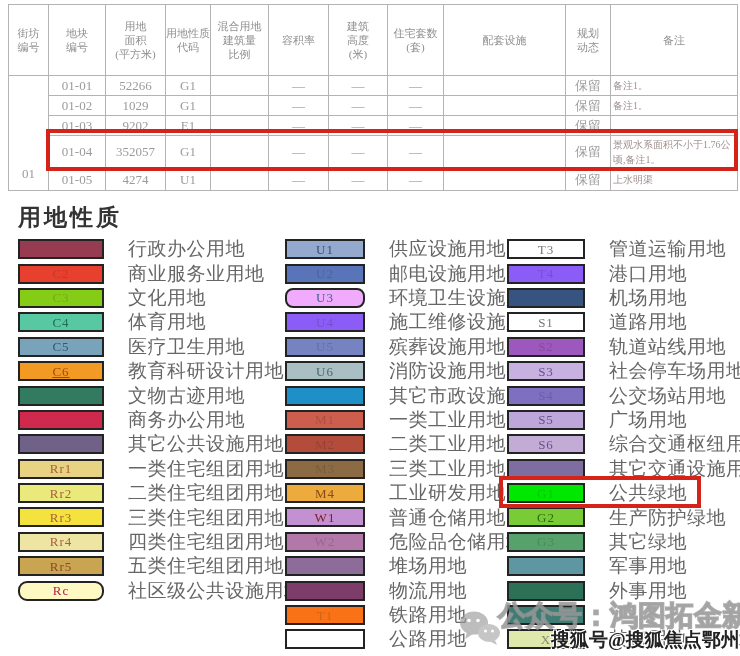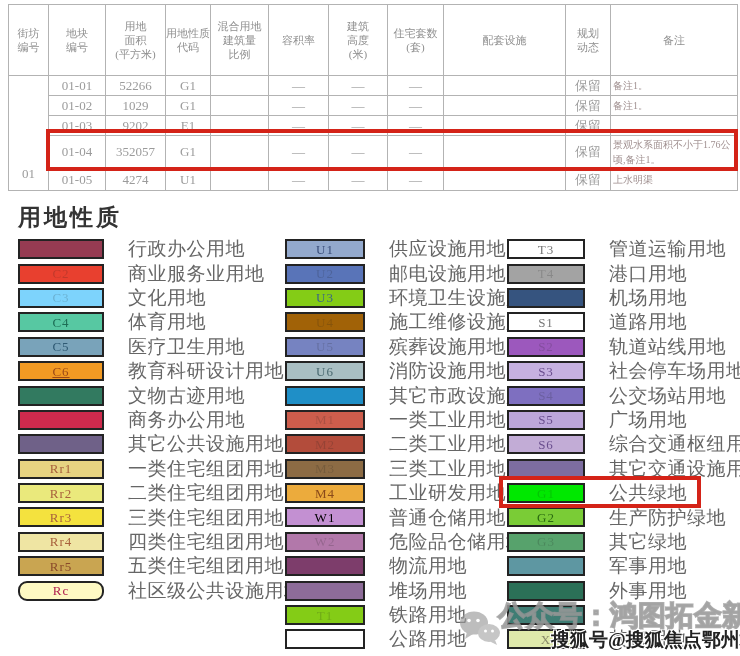--- a/index.html
+++ b/index.html
@@ -164,21 +164,21 @@
         </div>
         <div class="lg-label">行政办公用地</div>
       </div>
       <div class="lg-row">
         <div class="sw" style="background: rgb(232, 64, 47);">
           <span class="sw-code faint">C2</span>
         </div>
         <div class="lg-label">商业服务业用地</div>
       </div>
       <div class="lg-row">
-        <div class="sw" style="background: #7dd3fc;">
+        <div class="sw" style="background: #84cc16;">
           <span class="sw-code faint">C3</span>
         </div>
         <div class="lg-label">文化用地</div>
       </div>
       <div class="lg-row">
         <div class="sw" style="background: rgb(87, 200, 162);">
           <span class="sw-code" style="color: rgb(29, 110, 85);">C4</span>
         </div>
         <div class="lg-label">体育用地</div>
       </div>
@@ -256,27 +256,27 @@
         </div>
         <div class="lg-label">供应设施用地</div>
       </div>
       <div class="lg-row">
         <div class="sw" style="background: rgb(89, 116, 184);">
           <span class="sw-code faint">U2</span>
         </div>
         <div class="lg-label">邮电设施用地</div>
       </div>
       <div class="lg-row">
-        <div class="sw" style="background: #84cc16;">
+        <div class="sw" style="background: #f0abfc; border-radius: 8px;">
           <span class="sw-code" style="color: rgb(58, 100, 136);">U3</span>
         </div>
         <div class="lg-label">环境卫生设施用地</div>
       </div>
       <div class="lg-row">
-        <div class="sw" style="background: #a16207; align-items: center;">
+        <div class="sw" style="background: #8b5cf6; align-items: center;">
           <span class="sw-code faint">U4</span>
         </div>
         <div class="lg-label">施工维修设施用地</div>
       </div>
       <div class="lg-row">
         <div class="sw" style="background: rgb(118, 131, 193);">
           <span class="sw-code faint">U5</span>
         </div>
         <div class="lg-label">殡葬设施用地</div>
       </div>
@@ -311,64 +311,64 @@
         <div class="lg-label">三类工业用地</div>
       </div>
       <div class="lg-row">
         <div class="sw" style="background: rgb(236, 171, 60);">
           <span class="sw-code" style="color: rgb(138, 74, 26);">M4</span>
         </div>
         <div class="lg-label">工业研发用地</div>
       </div>
       <div class="lg-row">
         <div class="sw" style="background: rgb(195, 144, 210);">
-          <span class="sw-code" style="color: #000000;">W1</span>
+          <span class="sw-code" style="color: #7f1d1d;">W1</span>
         </div>
         <div class="lg-label">普通仓储用地</div>
       </div>
       <div class="lg-row">
         <div class="sw" style="background: rgb(178, 120, 170);">
           <span class="sw-code faint">W2</span>
         </div>
         <div class="lg-label">危险品仓储用地</div>
       </div>
       <div class="lg-row">
+        <div class="sw" style="background: rgb(141, 108, 153);">
+          <span class="sw-code"></span>
+        </div>
+        <div class="lg-label">堆场用地</div>
+      </div>
+      <div class="lg-row">
         <div class="sw" style="background: rgb(125, 61, 107);">
           <span class="sw-code"></span>
         </div>
         <div class="lg-label">物流用地</div>
       </div>
       <div class="lg-row">
-        <div class="sw" style="background: rgb(141, 108, 153);">
-          <span class="sw-code"></span>
-        </div>
-        <div class="lg-label">堆场用地</div>
-      </div>
-      <div class="lg-row">
-        <div class="sw" style="background: #84cc16;">
+        <div class="sw" style="background: #f97316;">
           <span class="sw-code faint">T1</span>
         </div>
         <div class="lg-label">铁路用地</div>
       </div>
       <div class="lg-row">
         <div class="sw" style="background: rgb(255, 255, 255);">
           <span class="sw-code" style="color: #701a75; margin-top: 48px;">T2</span>
         </div>
         <div class="lg-label">公路用地</div>
       </div>
     </div>
   <div id="lg-col3" class="lg-col">
       <div class="lg-row">
         <div class="sw" style="background: rgb(255, 255, 255);">
           <span class="sw-code" style="color: rgb(119, 119, 119);">T3</span>
         </div>
         <div class="lg-label">管道运输用地</div>
       </div>
       <div class="lg-row">
-        <div class="sw" style="background: #a3a3a3; justify-content: center;">
+        <div class="sw" style="background: #8b5cf6; justify-content: center;">
           <span class="sw-code faint">T4</span>
         </div>
         <div class="lg-label">港口用地</div>
       </div>
       <div class="lg-row">
         <div class="sw" style="background: rgb(54, 84, 127);">
           <span class="sw-code"></span>
         </div>
         <div class="lg-label">机场用地</div>
       </div>

